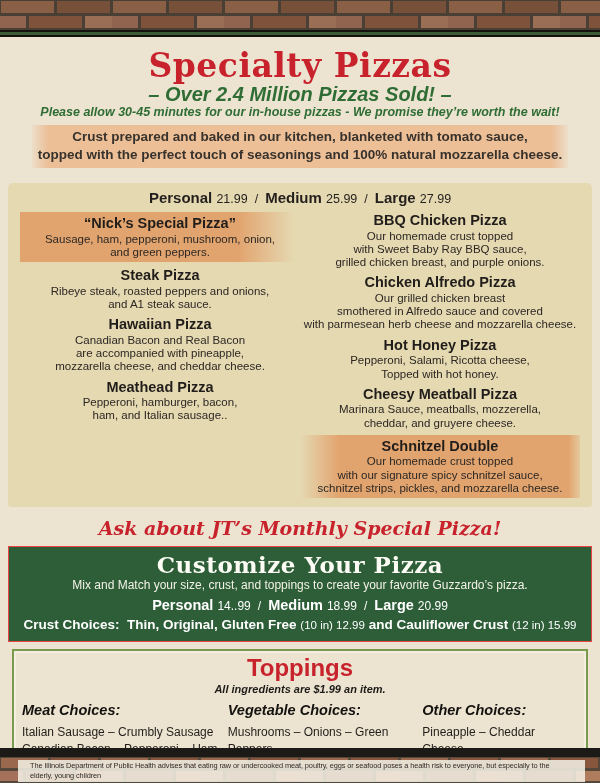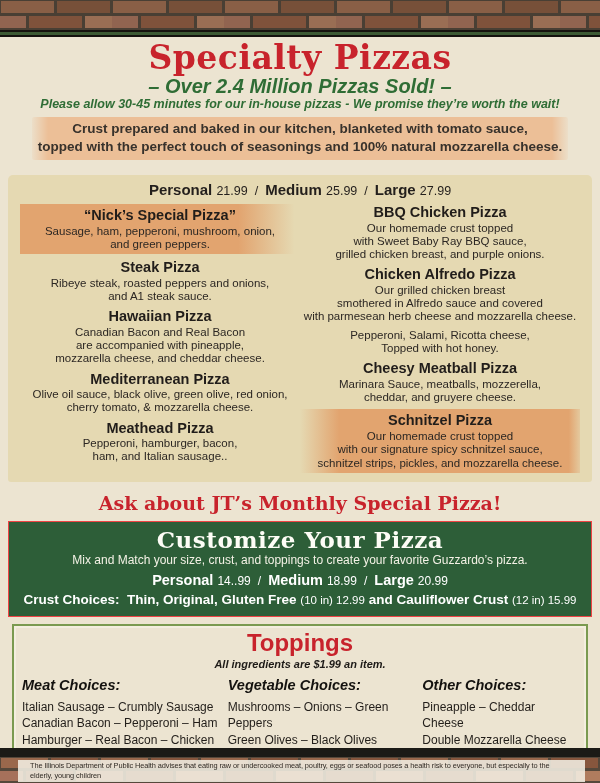--- a/index.html
+++ b/index.html
@@ -10,21 +10,21 @@
   *{margin:0;padding:0;box-sizing:border-box;}
   html,body{background:#777;}
   .page{
     position:relative;width:600px;height:783px;margin:0 auto;
     background:var(--cream);overflow:hidden;
     font-family:"Liberation Sans",sans-serif;color:var(--ink);
   }
   .brick-strip{display:block;}
   .bar-top{height:7px;background:linear-gradient(180deg,#16130f 0 2px,#3c5a34 2px 5px,#14120e 5px 7px);}
   
-  .menu-header{text-align:center;padding-top:3px;}
+  .menu-header{text-align:center;padding-top:11px;}
   .title{
     font-family:"DejaVu Serif","Liberation Serif",serif;font-weight:bold;
     font-size:33px;line-height:36px;color:var(--red);letter-spacing:.5px;
   }
   .tagline{font-size:20px;line-height:20px;font-weight:bold;font-style:italic;color:var(--green-text);}
   .wait-note{font-size:12.5px;line-height:16px;font-style:italic;font-weight:bold;color:var(--green-text);}
   
   .crust-banner{
     margin:5px 32px 0;padding:3px 0 4px;text-align:center;
     background:linear-gradient(90deg,rgba(236,191,151,.15),var(--salmon) 3%,var(--salmon) 97%,rgba(236,191,151,.15));
@@ -48,21 +48,21 @@
     padding:3px 0;
     background:linear-gradient(90deg,var(--highlight) 0%,var(--highlight) 78%,rgba(226,164,111,0) 98%);
   }
   .hl-right{
     padding:3px 0;
     background:linear-gradient(90deg,rgba(226,164,111,0) 0%,var(--highlight) 14%,var(--highlight) 96%,rgba(226,164,111,.3) 100%);
   }
   
   .monthly{
     text-align:center;margin:9px 0 6px;color:var(--red);
-    font-family:"DejaVu Serif","Liberation Serif",serif;font-weight:bold;
+    font-family:"DejaVu Serif","Liberation Serif",serif;font-weight:bold;font-style:italic;
     font-size:19px;line-height:24px;
   }
   
   .customize{
     margin:0 8px;background:var(--green-box);color:#fff;text-align:center;
     padding:4px 6px 7px;border:1px solid #ef4444;
   }
   .customize-title{
     font-family:"DejaVu Serif","Liberation Serif",serif;font-weight:bold;
     font-size:23px;line-height:27px;letter-spacing:.5px;color:#fdfdf6;
@@ -148,54 +148,50 @@
           <div class="pizza-desc">Ribeye steak, roasted peppers and onions,
 and A1 steak sauce.</div>
         </div>
         <div class="pizza">
           <div class="pizza-name">Hawaiian Pizza</div>
           <div class="pizza-desc">Canadian Bacon and Real Bacon
 are accompanied with pineapple,
 mozzarella cheese, and cheddar cheese.</div>
         </div>
         <div class="pizza">
-          <div class="pizza-name">Mediterranean Pizza</div>
-          <div class="pizza-desc">Olive oil sauce, black olive, green olive, red onion,
-cherry tomato, &amp; mozzarella cheese.</div>
-        </div>
-        <div class="pizza">
           <div class="pizza-name">Meathead Pizza</div>
           <div class="pizza-desc">Pepperoni, hamburger, bacon,
 ham, and Italian sausage..</div>
         </div>
       </div>
       <div class="col">
         <div class="pizza">
           <div class="pizza-name">BBQ Chicken Pizza</div>
           <div class="pizza-desc">Our homemade crust topped
 with Sweet Baby Ray BBQ sauce,
 grilled chicken breast, and purple onions.</div>
         </div>
         <div class="pizza">
           <div class="pizza-name">Chicken Alfredo Pizza</div>
           <div class="pizza-desc">Our grilled chicken breast
 smothered in Alfredo sauce and covered
 with parmesean herb cheese and mozzarella cheese.</div>
         </div>
         <div class="pizza">
+          <div class="pizza-name">Hot Honey Pizza</div>
           <div class="pizza-desc">Pepperoni, Salami, Ricotta cheese,
 Topped with hot honey.</div>
         </div>
         <div class="pizza">
           <div class="pizza-name">Cheesy Meatball Pizza</div>
           <div class="pizza-desc">Marinara Sauce, meatballs, mozzerella,
 cheddar, and gruyere cheese.</div>
         </div>
         <div class="pizza hl-right">
-          <div class="pizza-name">Schnitzel Pizza</div>
+          <div class="pizza-name">Schnitzel Double</div>
           <div class="pizza-desc">Our homemade crust topped
 with our signature spicy schnitzel sauce,
 schnitzel strips, pickles, and mozzarella cheese.</div>
         </div>
       </div>
     </div>
   </section>
 
   <div class="monthly">Ask about JT’s Monthly Special Pizza!</div>
 

